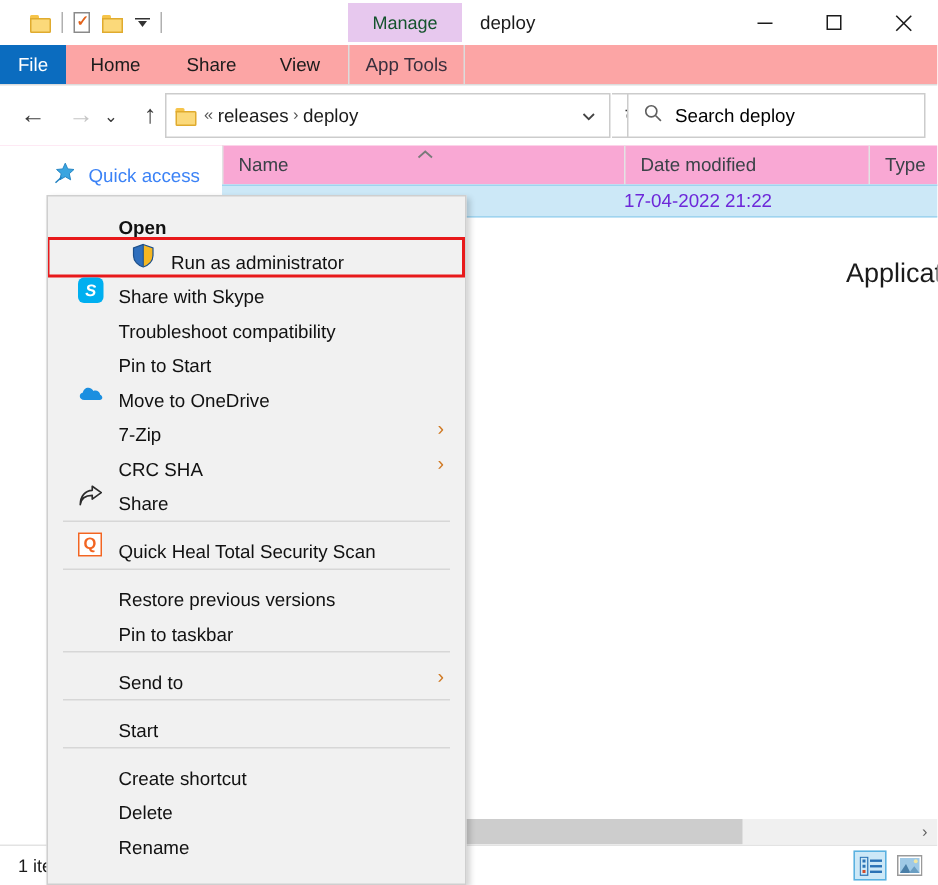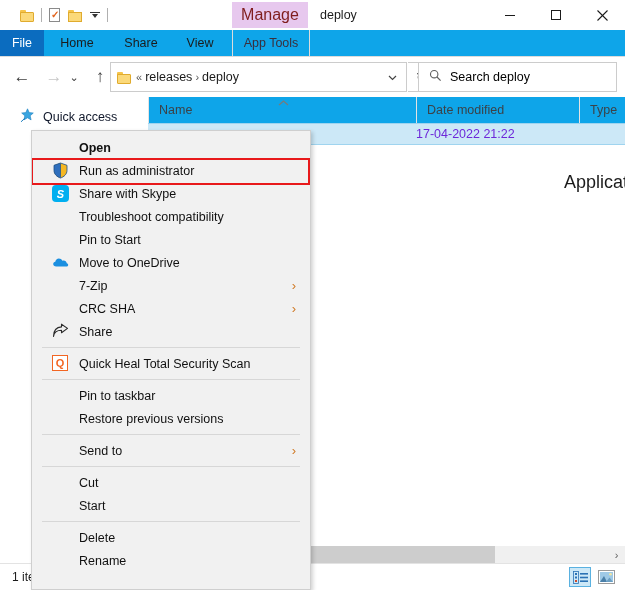--- a/index.html
+++ b/index.html
@@ -25,30 +25,30 @@
   .ic-props{width:14px;height:15px;position:relative;display:inline-block;}
   .ic-props .pg{position:absolute;left:1px;top:0;width:11px;height:14px;background:#fff;border:1px solid #8a8a8a;box-sizing:border-box;}
   .ic-props .ck{position:absolute;left:3px;top:3px;font-size:10px;color:#e2621a;line-height:8px;font-weight:bold;}
   .ic-newfolder{width:15px;height:13px;position:relative;display:inline-block;}
   .ic-newfolder::before{content:"";position:absolute;left:0;top:1px;width:6px;height:3px;background:#f6c44a;border-radius:1px 1px 0 0;}
   .ic-newfolder::after{content:"";position:absolute;left:0;top:3px;width:14px;height:10px;background:#fbd97a;border:1px solid #e0ab2e;box-sizing:border-box;}
   .ic-qatdrop{width:12px;height:12px;position:relative;display:inline-block;}
   .ic-qatdrop::before{content:"";position:absolute;left:1px;top:3px;width:10px;height:1px;background:#333;}
   .ic-qatdrop::after{content:"";position:absolute;left:3px;top:5px;border-left:3px solid transparent;border-right:3px solid transparent;border-top:4px solid #333;}
 
-  .ctxtab{position:absolute;left:232px;top:2px;width:76px;height:26px;background:#e7c8ee;color:#7f1d1d;
-          font-size:16px;display:flex;align-items:center;justify-content:center;}
+  .ctxtab{position:absolute;left:232px;top:2px;width:76px;height:26px;background:#e7c8ee;color:#14532d;
+          font-size:12px;display:flex;align-items:center;justify-content:center;}
   .wintitle{position:absolute;left:320px;top:0;height:30px;display:flex;align-items:center;font-size:12.5px;color:#1b1b1b;}
 
   .wbtns{position:absolute;right:0;top:0;height:30px;display:flex;}
   .wbtn{width:46px;height:30px;display:flex;align-items:center;justify-content:center;}
   .wbtn svg{display:block;}
 
   
-  .tabstrip{position:absolute;left:0;top:30px;width:625px;height:26px;background:#0ea5e9;}
+  .tabstrip{position:absolute;left:0;top:30px;width:625px;height:26px;background:#fca5a5;}
   .tab{position:absolute;top:0;height:26px;display:flex;align-items:center;justify-content:center;font-size:12.5px;color:#1b1b1b;}
   .tab.file{left:0;width:44px;background:#0b6cbf;color:#fff;}
   .tab.home{left:52px;width:50px;}
   .tab.share{left:112px;width:58px;}
   .tab.view{left:178px;width:44px;}
   .tab.apptools{left:232px;width:76px;border-left:1px solid #dcdcdc;border-right:1px solid #dcdcdc;color:#3a2f3d;}
   .ribbon-under{position:absolute;left:0;top:56px;width:625px;height:1px;background:#dcdcdc;}
   .ribbon-right{position:absolute;right:6px;top:30px;height:26px;display:flex;align-items:center;gap:7px;}
   .chev-dn{width:14px;height:14px;position:relative;}
   .helpbtn{width:17px;height:17px;border-radius:50%;background:#1a7fd4;color:#fff;font-size:11px;font-weight:bold;
@@ -69,32 +69,32 @@
   .crumbs .ch{color:#555;font-size:11px;}
   .addr-drop{position:absolute;right:8px;top:9px;font-size:11px;color:#444;}
   .refresh{position:absolute;left:408px;top:4px;width:28px;height:30px;border:1px solid #ccc;border-left:none;
            box-sizing:border-box;display:flex;align-items:center;justify-content:center;font-size:13px;color:#333;background:#fff;}
   .searchbox{position:absolute;left:418px;top:4px;width:199px;height:30px;border:1px solid #ccc;background:#fff;
              box-sizing:border-box;display:flex;align-items:center;}
   .searchbox .mag{margin-left:10px;margin-right:8px;}
   .searchbox .ph{font-size:12.5px;color:#000000;}
 
   
-  .colhdr{position:absolute;left:0;top:97px;width:625px;height:26px;background:#0ea5e9;border-bottom:1px solid #e3e3e3;}
+  .colhdr{position:absolute;left:0;top:97px;width:625px;height:26px;background:#f9a8d4;border-bottom:1px solid #e3e3e3;}
   .colhdr .navspace{position:absolute;left:0;top:0;width:148px;height:26px;}
   .col{position:absolute;top:0;height:26px;display:flex;align-items:center;font-size:12.5px;color:#3b4248;
        border-left:1px solid #e3e3e3;padding-left:10px;box-sizing:border-box;}
   .col.name{left:148px;width:268px;}
   .col.date{left:416px;width:148px;}
   .col.type{left:579px;width:61px;}
   .sortcaret{position:absolute;left:277px;top:2px;font-size:10px;color:#5a8fc9;}
 
   
   .navpane{position:absolute;left:0;top:97px;width:148px;height:447px;background:#fff;}
-  .qa{position:absolute;left:20px;top:11px;display:flex;align-items:center;gap:7px;font-size:12.5px;color:#0f172a;}
+  .qa{position:absolute;left:36px;top:11px;display:flex;align-items:center;gap:7px;font-size:12.5px;color:#3b82f6;}
 
   
   .filelist{position:absolute;left:148px;top:123px;width:477px;height:421px;background:#fff;}
   .filerow{position:absolute;left:0;top:0;width:477px;height:22px;background:#cce8f7;border-top:1px solid #9fd4ef;border-bottom:1px solid #9fd4ef;box-sizing:border-box;}
   .filerow .c-date{position:absolute;left:268px;top:3px;font-size:12.5px;color:#6d28d9;}
   .filerow .c-type{position:absolute;left:416px;top:3px;font-size:18px;color:#1b1b1b;margin-top:45px;}
 
   
   .hscroll{position:absolute;left:148px;top:546px;width:477px;height:17px;background:#f0f0f0;}
   .hscroll .thumb{position:absolute;left:0px;top:0;width:347px;height:17px;background:#cdcdcd;}
@@ -105,27 +105,27 @@
   .statusbar{position:absolute;left:0;top:563px;width:625px;height:27px;background:#fff;border-top:1px solid #e3e3e3;}
   .statustext{position:absolute;left:12px;top:6px;font-size:12px;color:#1b1b1b;}
   .viewbtns{position:absolute;right:8px;top:3px;display:flex;gap:4px;align-items:center;}
   .vbtn{width:22px;height:20px;display:flex;align-items:center;justify-content:center;box-sizing:border-box;}
   .vbtn.active{background:#cce8f7;border:1px solid #5ab1e0;}
 
   
   .ctxmenu{position:absolute;left:31px;top:130px;width:280px;height:460px;background:#f1f1f1;
            border:1px solid #cfcfcf;box-shadow:2px 2px 4px rgba(0,0,0,0.18);box-sizing:border-box;
            padding-top:5px;overflow:hidden;}
-  .mi{position:relative;height:23px;display:flex;align-items:center;font-size:12.5px;color:#111;padding-left:47px;box-sizing:border-box;}
+  .mi{position:relative;height:23px;display:flex;align-items:flex-end;font-size:12.5px;color:#111;padding-left:47px;box-sizing:border-box;}
   .mi.bold{font-weight:bold;}
   .mi .micon{position:absolute;left:20px;top:3px;width:17px;height:17px;}
   .mi .arrow{position:absolute;right:14px;top:4px;font-size:13px;color:#d07a25;font-weight:normal;}
   .msep{height:1px;background:#d7d7d7;margin:4px 10px 4px 10px;}
   .redbox{position:absolute;left:-1px;top:-1px;width:279px;height:27px;border:2px solid #e8191b;box-sizing:border-box;pointer-events:none;}
-  .mi-wrap{position:relative;}
+  .mi-wrap{position:relative;padding-left:35px;}
 
   
   .shield{width:17px;height:17px;position:relative;}
   .skype{width:17px;height:17px;border-radius:4px;background:#00aff0;color:#fff;font-size:11px;font-weight:bold;
          display:flex;align-items:center;justify-content:center;font-style:italic;}
   .qheal{width:16px;height:16px;background:#fff;border:1.5px solid #f26522;color:#f26522;font-size:11px;font-weight:bold;
          display:flex;align-items:center;justify-content:center;box-sizing:border-box;}
 </style>
 </head>
 <body>
@@ -351,46 +351,46 @@
     <div class="mi">
       <span class="micon">
         <span class="qheal">Q</span>
       </span>
       <span>Quick Heal Total Security Scan</span>
     </div>
 
     <div class="msep"></div>
 
     <div class="mi">
+      <span>Restore previous versions</span>
+    </div>
+
+    <div class="mi">
       <span>Pin to taskbar</span>
-    </div>
-
-    <div class="mi">
-      <span>Restore previous versions</span>
     </div>
 
     <div class="msep"></div>
 
     <div class="mi">
       <span>Send to</span>
       <span class="arrow">›</span>
     </div>
 
     <div class="msep"></div>
 
-    <div class="mi">
-      <span>Cut</span>
-    </div>
 
     <div class="mi">
       <span>Start</span>
     </div>
 
     <div class="msep"></div>
 
+    <div class="mi">
+      <span>Create shortcut</span>
+    </div>
 
     <div class="mi">
       <span>Delete</span>
     </div>
 
     <div class="mi">
       <span>Rename</span>
     </div>
 
   </div>

